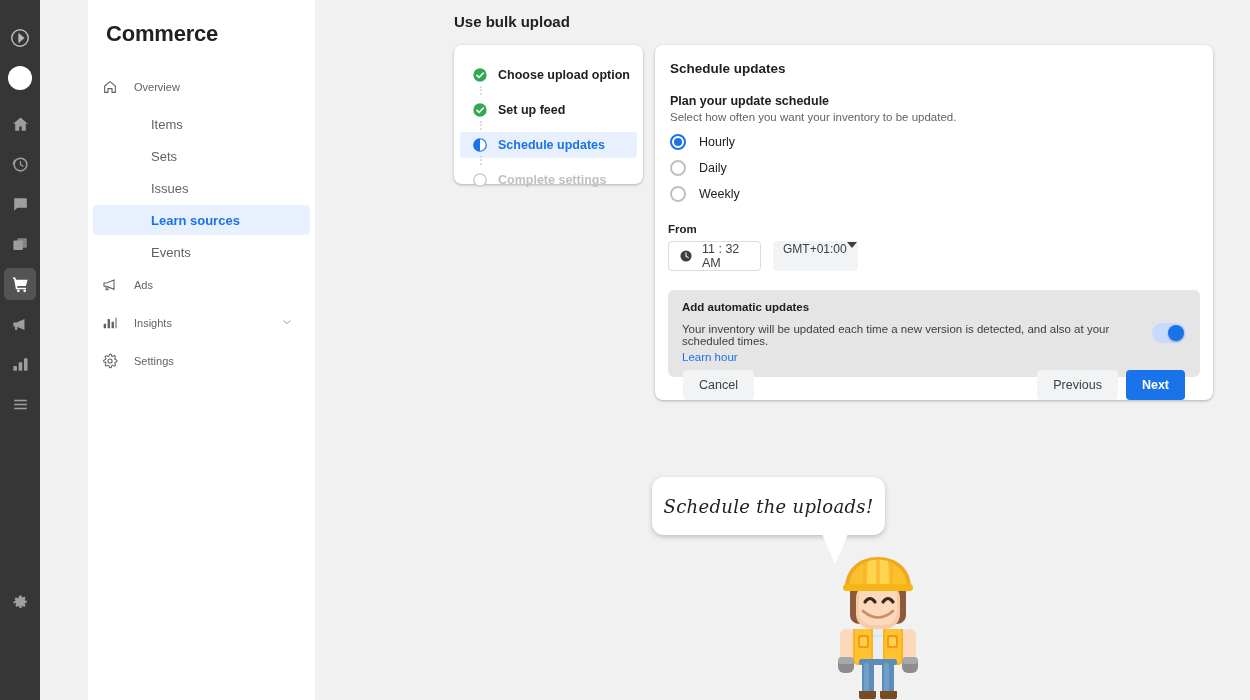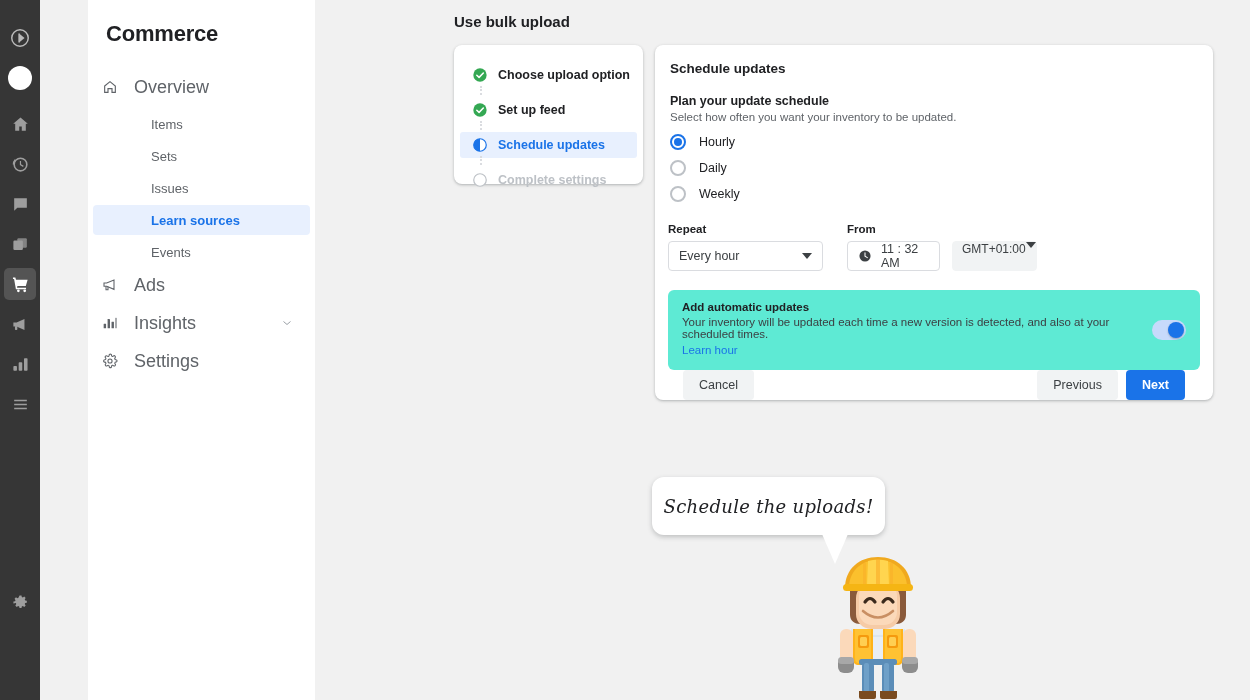--- a/index.html
+++ b/index.html
@@ -50,21 +50,21 @@
     position: relative;
   }
   .brand {
     font-size: 22px; font-weight: bold; color: #202124;
     padding: 13px 0 0 18px; letter-spacing: -0.2px;
   }
   .nav { margin-top: 24px; }
   .nav-row {
     display: flex; align-items: center;
     height: 32px; padding-left: 14px;
-    font-size: 18px; color: #5f6368;
+    font-size: 11px; color: #5f6368;
     cursor: pointer; position: relative;
     margin-bottom: 6px;
   }
   .nav-row .ico {
     width: 22px; display: flex; align-items: center; justify-content: flex-start;
     color: #5f6368; margin-right: 10px;
   }
   .nav-row .lbl { white-space: nowrap; }
   .nav-row.sel { color: #1a73e8; font-weight: bold; }
   .nav-row.sel .ico { color: #1a73e8; }
@@ -165,27 +165,27 @@
   .tz-box {
     height: 30px; background: #f1f3f4; border: 1px solid #f1f3f4; border-radius: 4px;
     display: flex; align-items: flex-start; justify-content: space-between;
     font-size: 12px; color: #3c4043; padding: 0 9px; width: 85px;
     cursor: pointer; margin-left: 12px;
   }
   .caret { width: 0; height: 0; border-left: 5px solid transparent; border-right: 5px solid transparent; border-top: 6px solid #3c4043; }
 
   .auto-box {
     margin: 19px 13px 0 13px;
-    background: #5eead4; border-radius: 6px;
+    background: #e5e5e5; border-radius: 6px;
     padding: 11px 14px 12px 14px;
     display: flex; align-items: center;
   }
   .auto-txt { flex: 1; }
   .auto-title { font-size: 11.5px; font-weight: bold; color: #202124; }
-  .auto-desc { font-size: 11.5px; color: #3c4043; margin-top: 3px; }
+  .auto-desc { font-size: 11.5px; color: #3c4043; margin-top: 10px; }
   .auto-link { font-size: 11.5px; color: #1a73e8; cursor: pointer; margin-top: 2px; display: inline-block; }
   .toggle {
     width: 34px; height: 20px; border-radius: 10px;
     background: #c7dafb; position: relative; cursor: pointer;
     flex: 0 0 34px; margin-left: 14px;
   }
   .toggle .knob {
     position: absolute; top: 2px; left: 16px;
     width: 16px; height: 16px; border-radius: 50%;
     background: #1a73e8;
@@ -447,27 +447,20 @@
           <span>Daily</span>
         </div>
         <div class="radio-row">
           <span class="radio"></span>
           <span>Weekly</span>
         </div>
       </div>
 
       <div class="fields">
 
-        <div class="field-grp">
-          <div class="field-lbl">Repeat</div>
-          <div class="input-box select-box">
-            <span>Every hour</span>
-            <span class="caret"></span>
-          </div>
-        </div>
 
         <div class="field-grp" style="display:flex;flex-direction:column;margin-right:0">
           <div class="field-lbl">From</div>
           <div style="display:flex;align-items:center">
             <div class="input-box time-box">
               <span class="clock">
                 <svg width="14" height="14" viewBox="0 0 24 24" fill="currentColor">
                   <circle cx="12" cy="12" r="9.5"></circle>
                   <path d="M12 6.5v6l4 2.3" fill="none" stroke="#ffffff" stroke-width="1.8" stroke-linecap="round"></path>
                 </svg>

